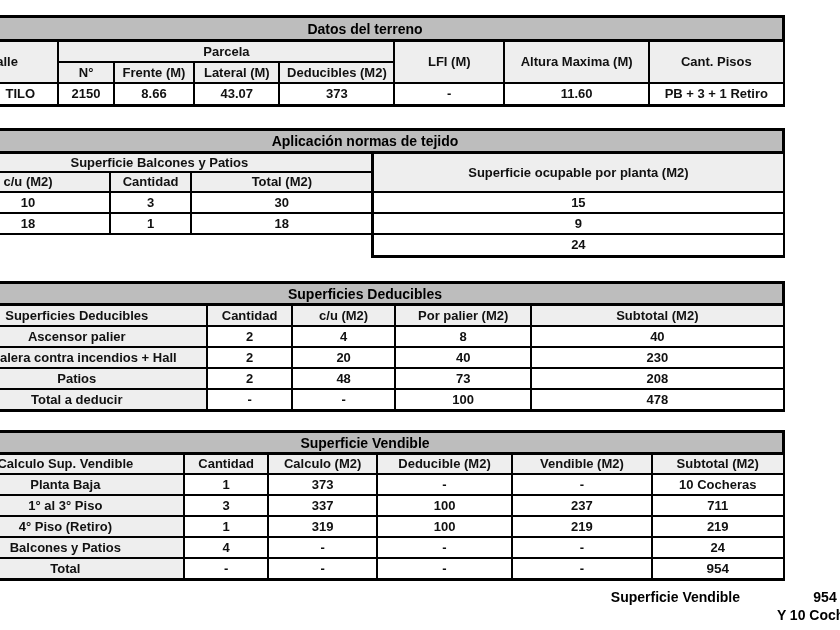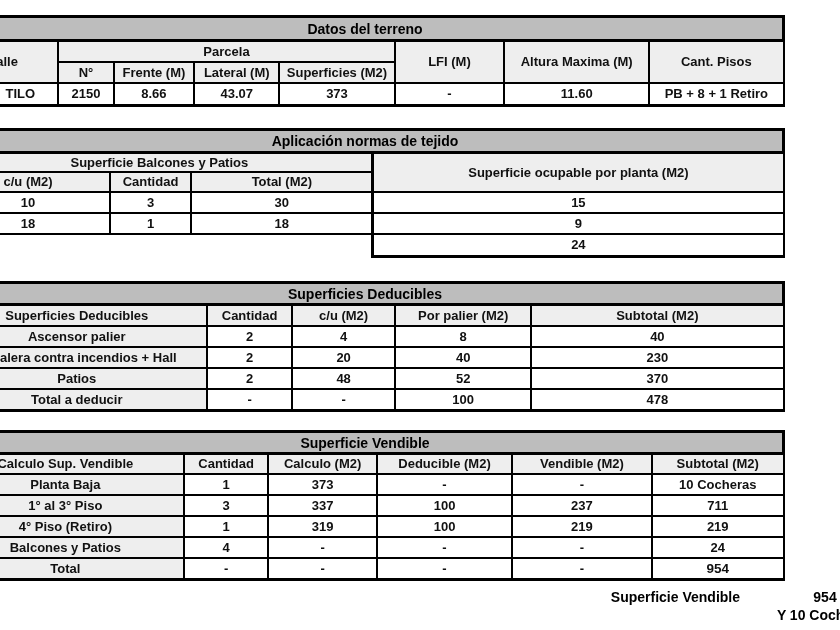--- a/index.html
+++ b/index.html
@@ -49,31 +49,31 @@
       <td class="hd" rowspan="2">Calle</td>
       <td class="hd" colspan="4">Parcela</td>
       <td class="hd" rowspan="2">LFI (M)</td>
       <td class="hd" rowspan="2">Altura Maxima (M)</td>
       <td class="hd" rowspan="2">Cant. Pisos</td>
     </tr>
     <tr class="h21">
       <td class="hd">N°</td>
       <td class="hd">Frente (M)</td>
       <td class="hd">Lateral (M)</td>
-      <td class="hd">Superficies (M2)</td>
+      <td class="hd">Deducibles (M2)</td>
     </tr>
     <tr class="h23">
       <td class="wt cutl">TILO</td>
       <td class="wt">2150</td>
       <td class="wt">8.66</td>
       <td class="wt">43.07</td>
       <td class="wt">373</td>
       <td class="wt">-</td>
       <td class="wt">11.60</td>
-      <td class="wt">PB + 8 + 1 Retiro</td>
+      <td class="wt">PB + 3 + 1 Retiro</td>
     </tr>
   </tbody>
     </table>
 
   <table id="t2">
     <colgroup>
       <col style="width:193px">
         <col style="width:87px">
         <col style="width:213px">
         <col style="width:462px">
@@ -140,22 +140,22 @@
       <td class="lab">Escalera contra incendios + Hall</td>
       <td class="wt">2</td>
       <td class="wt">20</td>
       <td class="wt">40</td>
       <td class="wt">230</td>
     </tr>
     <tr class="h21">
       <td class="lab">Patios</td>
       <td class="wt">2</td>
       <td class="wt">48</td>
-      <td class="wt">52</td>
-      <td class="wt">370</td>
+      <td class="wt">73</td>
+      <td class="wt">208</td>
     </tr>
     <tr class="h22">
       <td class="lab">Total a deducir</td>
       <td class="wt">-</td>
       <td class="wt">-</td>
       <td class="wt">100</td>
       <td class="wt">478</td>
     </tr>
   </tbody>
     </table>

